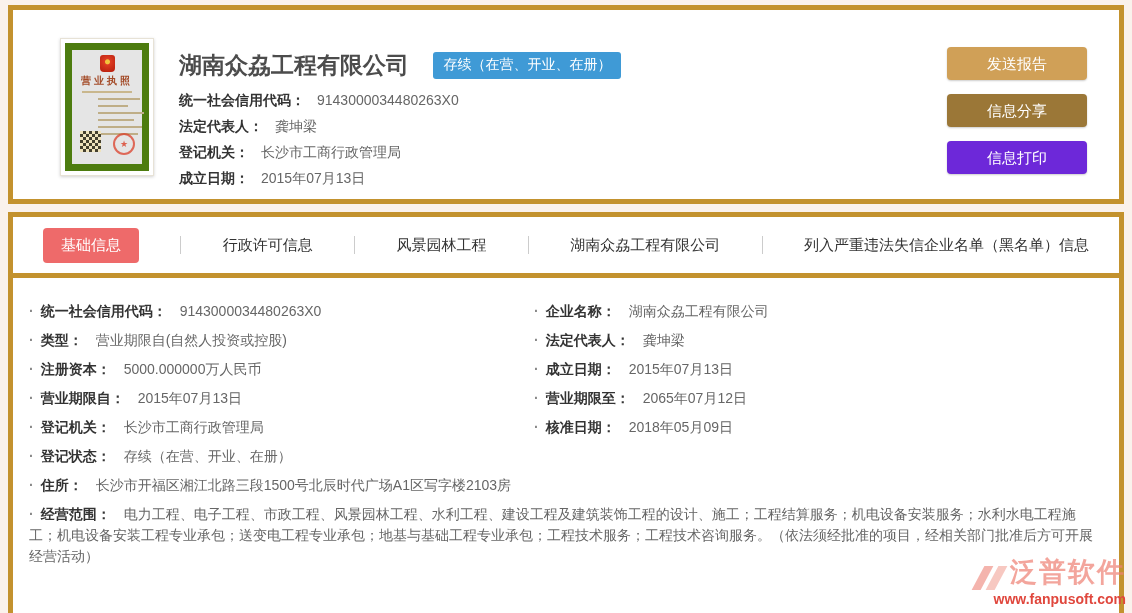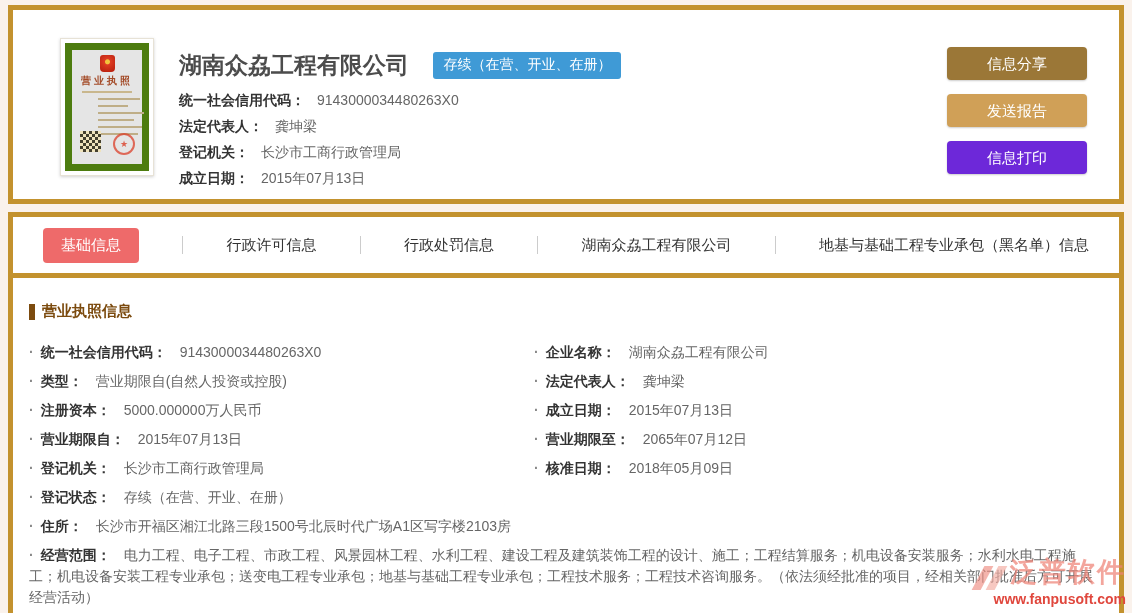--- a/index.html
+++ b/index.html
@@ -123,47 +123,43 @@
     </div>
     <div class="hrow">
       <span class="hlabel">登记机关：</span><span class="hvalue">长沙市工商行政管理局</span>
     </div>
     <div class="hrow">
       <span class="hlabel">成立日期：</span><span class="hvalue">2015年07月13日</span>
     </div>
   </div>
 
   <div class="btn-col">
+    <div class="hbtn b1">发送报告</div>
     <div class="hbtn b2">信息分享</div>
-    <div class="hbtn b1">发送报告</div>
     <div class="hbtn b3">信息打印</div>
   </div>
 </div>
 
 <div class="card card-main">
 
   <div class="tabbar">
     <div class="tab active">基础信息</div>
     <div class="tab-sep"></div>
     <div class="tab">行政许可信息</div>
     <div class="tab-sep"></div>
-    <div class="tab">行政处罚信息</div>
+    <div class="tab">风景园林工程</div>
     <div class="tab-sep"></div>
     <div class="tab">湖南众劦工程有限公司</div>
     <div class="tab-sep"></div>
-    <div class="tab">地基与基础工程专业承包（黑名单）信息</div>
+    <div class="tab">列入严重违法失信企业名单（黑名单）信息</div>
   </div>
 
   <div class="gold-divider"></div>
 
   <div class="content">
-    <div class="section-title">
-      <span class="section-bar"></span>
-      <span class="section-text">营业执照信息</span>
-    </div>
 
     <div class="fields-grid">
       <div class="f-row">
         <span class="f-label">统一社会信用代码：</span><span class="f-value">9143000034480263X0</span>
       </div>
       <div class="f-row">
         <span class="f-label">企业名称：</span><span class="f-value">湖南众劦工程有限公司</span>
       </div>
       <div class="f-row">
         <span class="f-label">类型：</span><span class="f-value">营业期限自(自然人投资或控股)</span>

